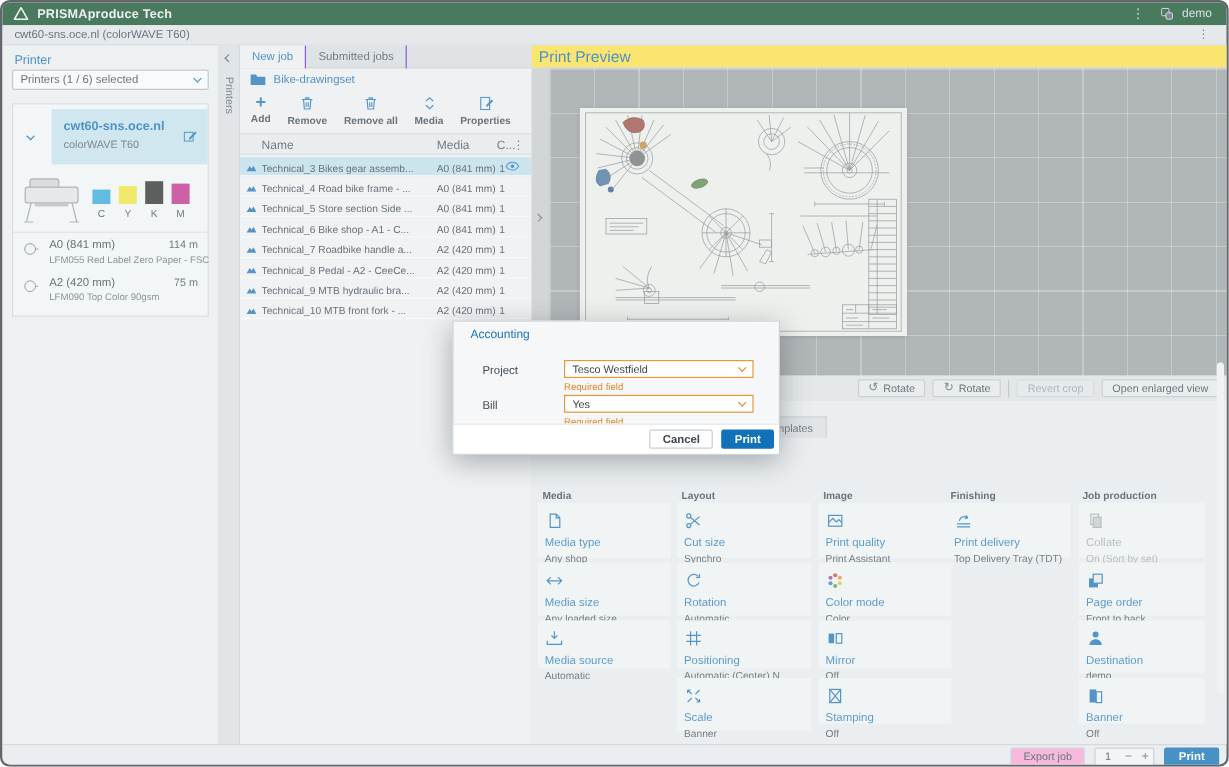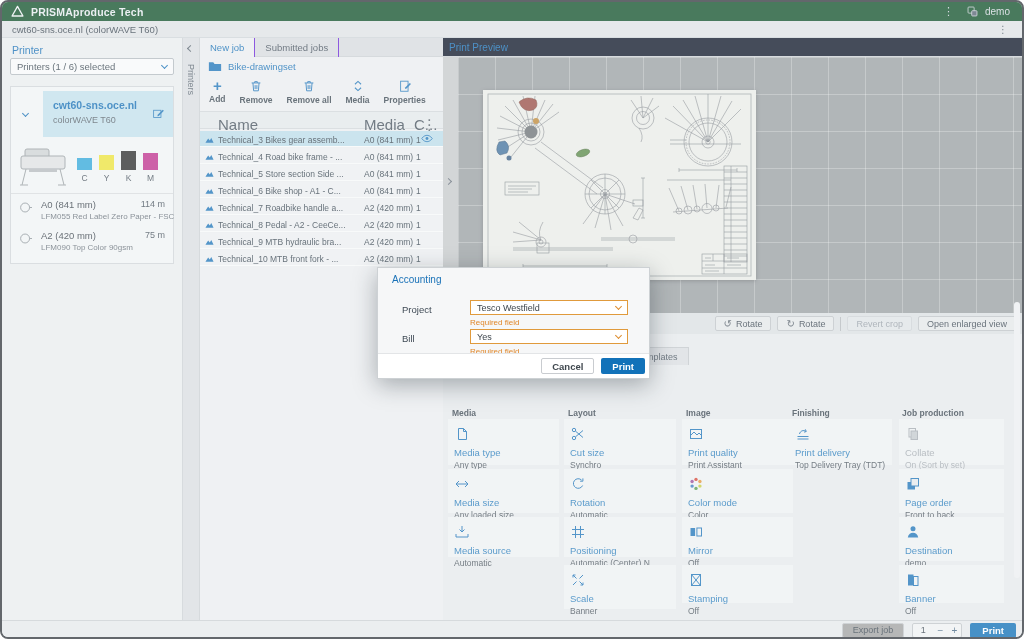--- a/index.html
+++ b/index.html
@@ -53,36 +53,36 @@
   .jobpanel{left:198px;top:36px;width:243px;height:582px;background:#eef0f2;}
   .tabsbar{position:absolute;left:0;top:0;width:100%;height:19px;background:#dadde1;border-bottom:1px solid #cdd1d5;display:flex;}
   .tab{height:19px;padding:0 10px;font-size:9.5px;display:flex;align-items:center;color:#4a5460;cursor:pointer;border-right:1px solid #6d28d9;}
   .tab.active{background:#eef0f2;color:#1a72b8;}
   .folder-row{position:absolute;left:0;top:19px;width:100%;height:18px;display:flex;align-items:center;gap:6px;padding:0 8px;}
   .folder-row .nm{font-size:9.5px;color:#1a72b8;}
   .toolbar{position:absolute;left:0;top:37px;width:100%;height:35px;display:flex;gap:4px;padding:2px 4px 0 4px;}
   .tbtn{display:flex;flex-direction:column;align-items:center;justify-content:flex-start;gap:2px;padding:2px 5px;cursor:pointer;color:#2277bb;}
   .tbtn .lab{font-size:8.5px;color:#3f4a55;white-space:nowrap;font-weight:bold;}
   .tbtn .plus{font-size:15px;font-weight:bold;line-height:13px;}
-  .thead{position:absolute;left:0;top:73px;width:100%;height:18px;background:#e7eaed;border-top:1px solid #d4d8dc;border-bottom:1px solid #d4d8dc;font-size:15px;color:#4a5561;}
+  .thead{position:absolute;left:0;top:73px;width:100%;height:18px;background:#e7eaed;border-top:1px solid #d4d8dc;border-bottom:1px solid #d4d8dc;font-size:10px;color:#4a5561;}
   .thead .c1{position:absolute;left:18px;top:4px;}
   .thead .c2{position:absolute;left:164px;top:4px;}
   .thead .c3{position:absolute;left:214px;top:4px;}
   .thead .c4{position:absolute;right:6px;top:4px;color:#5a646e;cursor:pointer;}
   .trow{position:absolute;left:0;width:100%;height:16px;background:#eff1f3;border-bottom:1px solid #fafbfb;font-size:8.5px;color:#3c4854;cursor:pointer;}
   .trow.sel{background:#bfdfeb;}
   .trow .ricon{position:absolute;left:5px;top:4px;}
   .trow .rname{position:absolute;left:18px;top:3.5px;width:142px;white-space:nowrap;overflow:hidden;}
   .trow .rmedia{position:absolute;left:164px;top:3.5px;white-space:nowrap;}
   .trow .rcopies{position:absolute;left:216px;top:3.5px;}
   .trow .eye{position:absolute;right:10px;top:3px;}
 
   
   .rightpanel{left:441px;top:36px;width:581px;height:582px;background:#dfe2e5;}
-  .pv-head{position:absolute;left:0;top:0;width:100%;height:19px;background:#0f172a;border-bottom:1px solid #cfd3d7;display:flex;align-items:center;padding:0 6px;color:#1a72b8;font-size:10px;}
+  .pv-head{position:absolute;left:0;top:0;width:100%;height:19px;background:#fde047;border-bottom:1px solid #cfd3d7;display:flex;align-items:center;padding:0 6px;color:#1a72b8;font-size:13px;}
   .pv-zone{position:absolute;left:0;top:19px;width:100%;height:256px;}
   .pv-gutter{position:absolute;left:0;top:0;width:15px;height:100%;background:#caccce;}
   .pv-gutter .chv{position:absolute;left:3px;top:122px;color:#6a737d;cursor:pointer;}
   .pv-grid{position:absolute;left:15px;top:0;right:0;height:100%;background-color:#9da2a5;
     background-image:repeating-linear-gradient(to right,rgba(255,255,255,.28) 0 1px,transparent 1px 37px),
                      repeating-linear-gradient(to bottom,rgba(255,255,255,.28) 0 1px,transparent 1px 37px);}
   .sheet{position:absolute;left:25px;top:33px;width:273px;height:190px;box-shadow:0 1px 4px rgba(0,0,0,.25);}
   .pv-btns{position:absolute;left:0;top:275px;width:100%;height:21px;background:#dfe2e5;display:flex;align-items:center;justify-content:flex-end;gap:6px;padding:0 8px;}
   .pbtn{height:15px;display:flex;align-items:center;gap:4px;padding:0 8px;background:#e8eaec;border:1px solid #c2c6ca;border-radius:2px;font-size:9px;color:#3f4a55;cursor:pointer;}
   .pbtn .ric{color:#5a646e;font-size:10px;line-height:10px;}
@@ -96,21 +96,21 @@
   .tile{position:absolute;background:#f1f3f5;display:flex;gap:5px;padding:5px 6px;cursor:pointer;flex-direction:column;}
   .tile .ticon{flex:0 0 18px;padding-top:2px;color:#2277bb;}
   .tile .ttitle{font-size:9.5px;color:#2b7fbe;margin-bottom:2px;white-space:nowrap;}
   .tile .tline{font-size:8.5px;color:#4d5760;line-height:11.5px;white-space:nowrap;}
   .tile.disabled .ttitle,.tile.disabled .tline{color:#a7adb3;}
   .tile.disabled{cursor:default;}
   .sb-track{position:absolute;right:2px;top:300px;width:6px;height:276px;background:#f0f1f3;border-radius:3px;}
 
   
   .bottombar{left:0;top:618px;width:100%;height:19px;background:#e9ebee;border-top:1px solid #cdd1d5;display:flex;align-items:center;justify-content:flex-end;gap:8px;padding:0 6px;}
-  .exportbtn{height:15px;padding:0 10px;background:#a3a3a3;border:1px solid #c6cacd;border-radius:2px;font-size:9px;color:#3f4a55;display:flex;align-items:center;cursor:pointer;}
+  .exportbtn{height:15px;padding:0 10px;background:#f9a8d4;border:1px solid #c6cacd;border-radius:2px;font-size:9px;color:#3f4a55;display:flex;align-items:center;cursor:pointer;}
   .stepper{height:15px;background:#f2f3f5;border:1px solid #c3c7cb;border-radius:2px;display:flex;align-items:center;}
   .stepper input{width:20px;border:none;background:transparent;font-size:9px;color:#3f4a55;text-align:center;padding:0;font-family:inherit;}
   .stepper .st{width:14px;text-align:center;font-size:10px;color:#4a6a86;cursor:pointer;line-height:13px;}
   .printbtn{height:15px;padding:0 12px;background:#1272b9;border:none;border-radius:2px;color:#fff;font-size:9.5px;font-weight:bold;display:flex;align-items:center;cursor:pointer;}
 
   
   .scrim{left:0;top:0;width:100%;height:100%;background:rgba(243,246,248,.24);z-index:30;}
   .dialog{left:375px;top:265px;width:273px;height:112px;background:#f6f7f8;border:1px solid #cdd1d4;box-shadow:0 6px 22px rgba(30,40,50,.35);z-index:40;}
   .dlg-title{position:absolute;left:14px;top:6px;font-size:10px;color:#1a72b8;}
   .dlg-label{position:absolute;left:24px;font-size:9.5px;color:#3f4a55;}
@@ -476,21 +476,21 @@
       <span class="gtitle" style="left:459px;top:74px;">Job production</span>
 
       <div class="tile" style="left:5px;top:85px;width:111px;height:46px;">
         <span class="ticon">
             <svg width="16" height="16" viewBox="0 0 16 16">
               <path d="M4.5 2.5h5l3 3v8h-8zM9.5 2.5v3h3" fill="none" stroke="#2277bb"></path>
             </svg>
           </span>
         <div>
             <div class="ttitle">Media type</div>
-            <div class="tline">Any type</div>
+            <div class="tline">Any shop</div>
             <div class="tline">LFM055 Red Label Z...</div>
           </div>
       </div>
       <div class="tile" style="left:5px;top:135px;width:111px;height:44px;">
         <span class="ticon">
             <svg width="16" height="16" viewBox="0 0 16 16">
               <path d="M2 8h12M5 5L2 8l3 3M11 5l3 3-3 3" fill="none" stroke="#2277bb"></path>
             </svg>
           </span>
         <div>

